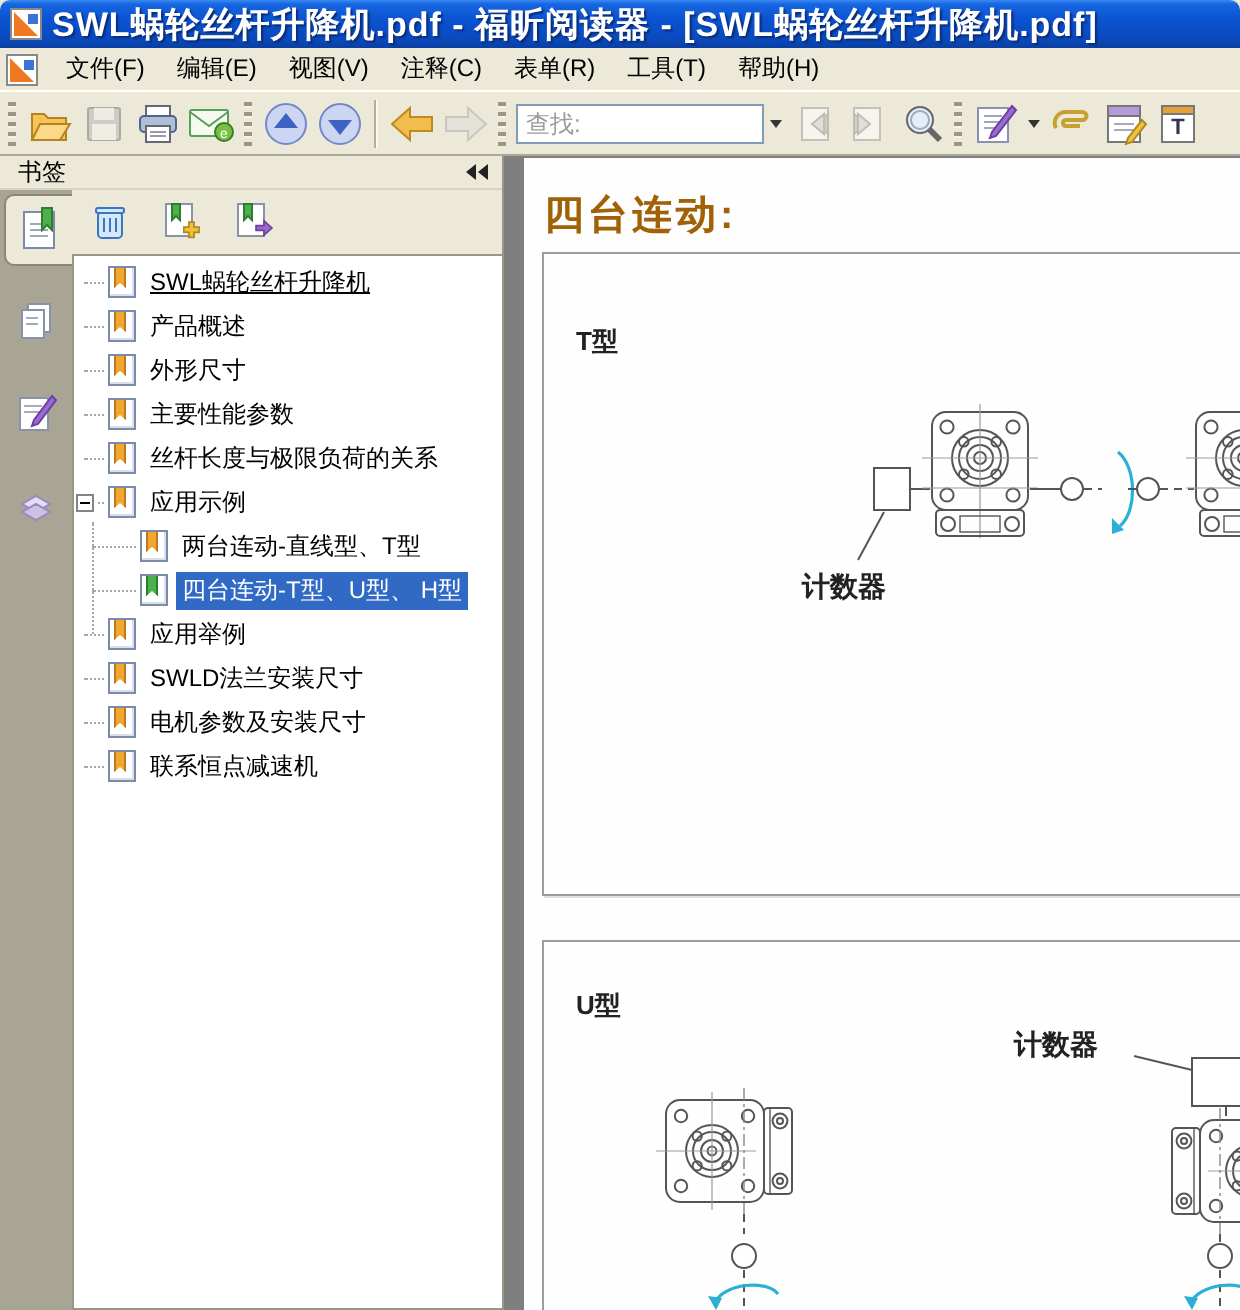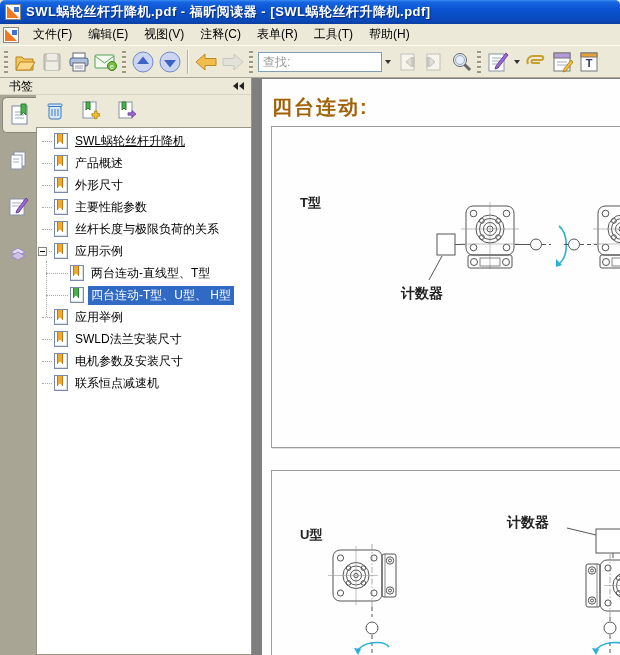--- a/index.html
+++ b/index.html
@@ -4,21 +4,21 @@
 <style>
   * { margin:0; padding:0; box-sizing:border-box; }
   html,body { width:620px; height:655px; overflow:hidden; }
   body { font-family:"Liberation Sans","DejaVu Sans",sans-serif; background:#ece9d8; }
   .window { position:relative; width:620px; height:655px; overflow:hidden; background:#ece9d8; }
 
   
   .titlebar { height:24px; display:flex; align-items:center; gap:5px; padding:0 5px;
     background:linear-gradient(180deg,#378bf4 0%,#1765e0 9%,#0a53d2 40%,#0a49bc 82%,#0b3fa2 100%);
     border-radius:5px 5px 0 0; }
-  .titlebar .title { color:#fff; font-weight:bold; font-size:13px; text-shadow:1px 1px 1px #0a2c74;
+  .titlebar .title { color:#fff; font-weight:bold; font-size:17px; text-shadow:1px 1px 1px #0a2c74;
     white-space:nowrap; letter-spacing:.5px; }
   .appicon { width:16px; height:16px; background:#fff; border:1px solid #888; position:relative; flex:0 0 auto; }
   .appicon:before { content:""; position:absolute; left:1px; bottom:1px; border-left:12px solid #f07820; border-top:12px solid transparent; }
   .appicon:after { content:""; position:absolute; right:1px; top:2px; width:5px; height:5px; background:#3b74d6; }
 
   
   .menubar { height:21px; display:flex; align-items:center; font-size:12px; padding-left:3px; background:#ece9d8; }
   .menubar .appicon { margin-right:6px; }
   .menuitem { padding:2px 8px; white-space:nowrap; color:#000; }
 
@@ -71,21 +71,21 @@
   .row.selected .label { background:#316ac5; color:#ffffff; }
   .row.underline .label { text-decoration:underline; }
 
   
   .doc { flex:1; position:relative; background:#7f7f7f; overflow:hidden; }
   .page { position:absolute; left:10px; top:1px; width:800px; height:1300px; background:#fefefe; }
   .heading { position:absolute; left:10px; top:15px; font-size:20px; font-weight:bold; letter-spacing:2px; color:#a16207; }
   .figbox { position:absolute; left:9px; border:1px solid #9c9c9c; box-shadow:1px 1px 0 #e0e0e0; }
   .box1 { top:47px; width:772px; height:322px; }
   .box2 { top:391px; width:772px; height:430px; }
-  .seclabel { position:absolute; left:28px; font-size:13px; font-weight:bold; color:#222;margin-top:32px; }
+  .seclabel { position:absolute; left:16px; font-size:13px; font-weight:bold; color:#222; }
   .box1 .seclabel { top:35px; } .box2 .seclabel { top:23px; }
   .counter-label { position:absolute; font-size:14px; font-weight:600; color:#222; }
   .box1 .counter-label { left:129px; top:158px; }
   .box2 .counter-label { left:235px; top:43px; }
   .diagram { position:absolute; inset:0; }
 </style>
 </head>
 <body>
 
 <svg width="0" height="0" style="position:absolute">

